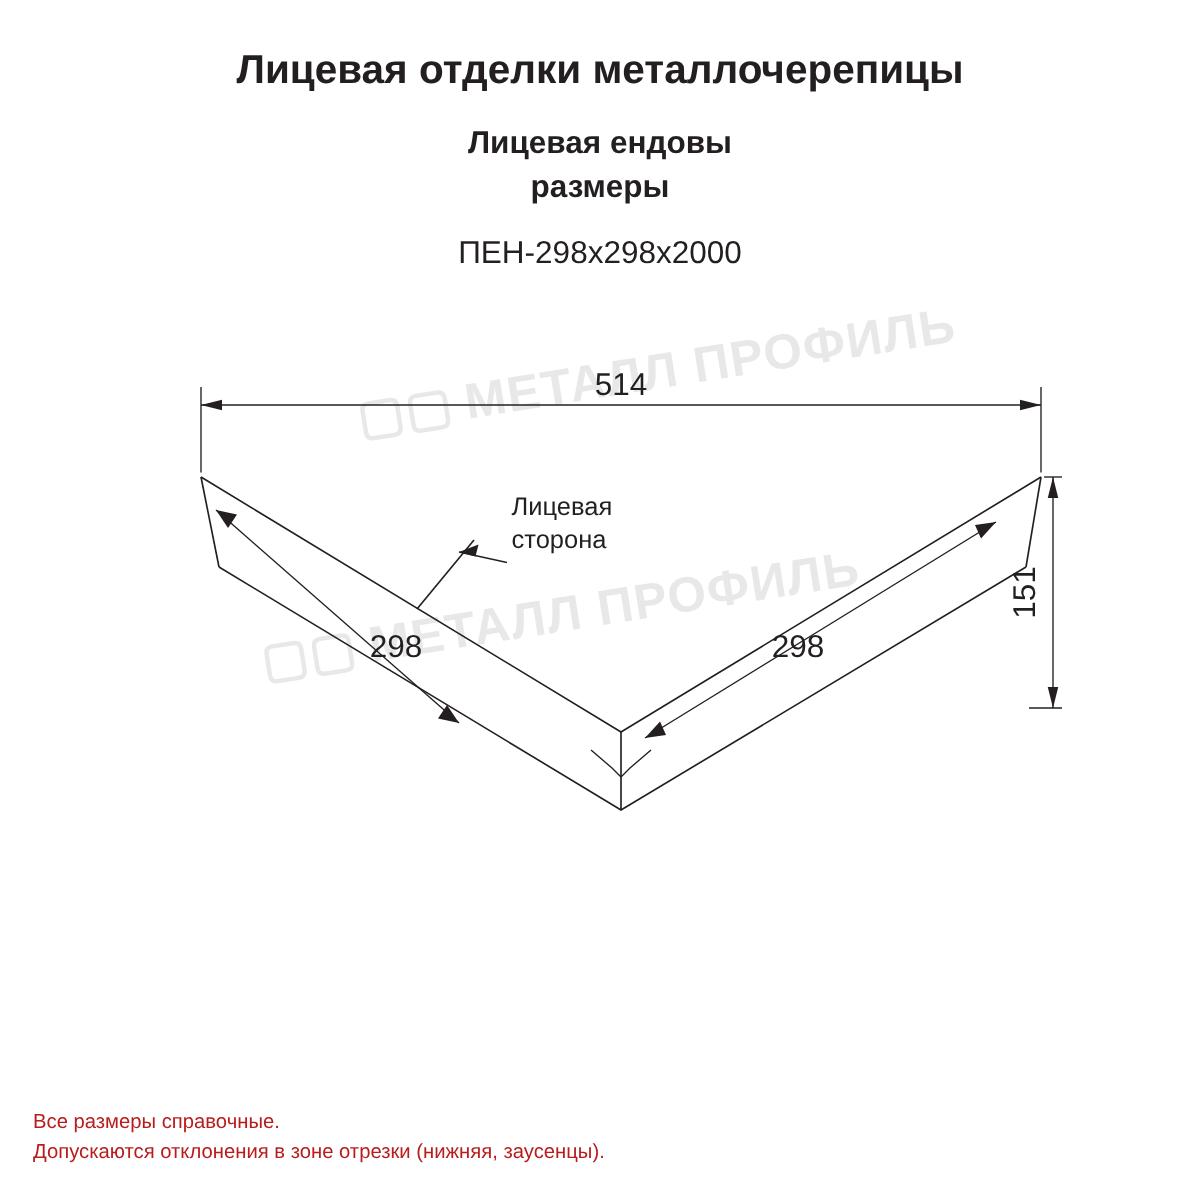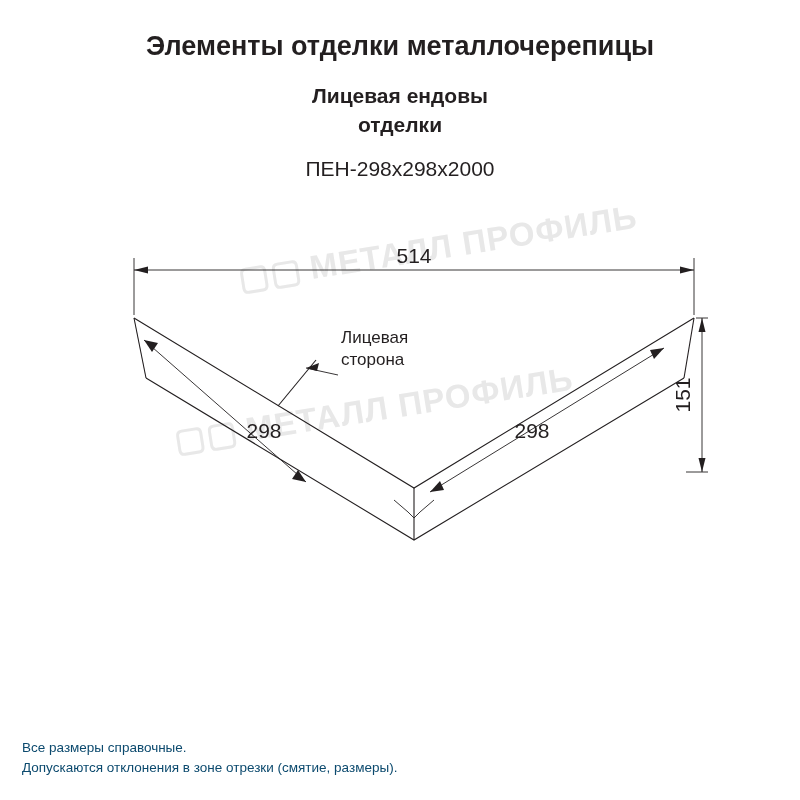--- a/index.html
+++ b/index.html
@@ -78,43 +78,43 @@
   .wm-logo {
     display: inline-block;
     margin-right: 8px;
   }
   .footer {
     position: absolute;
     left: 22px;
     bottom: 22px;
     font-size: 13.5px;
     line-height: 1.5;
-    color: #0c4a6e;
+    color: #b91c1c;
   }
   svg text {
     font-family: "Liberation Sans", sans-serif;
     fill: #231f20;
   }
 </style>
 </head>
 <body>
 
 <div class="page">
 
   <div class="watermark wm1">
     <span class="wm-logo">▢▢</span><span>МЕТАЛЛ ПРОФИЛЬ</span>
   </div>
   <div class="watermark wm2">
     <span class="wm-logo">▢▢</span><span>МЕТАЛЛ ПРОФИЛЬ</span>
   </div>
 
   <div class="title-block">
-    <div class="title-main">Элементы отделки металлочерепицы</div>
+    <div class="title-main">Лицевая отделки металлочерепицы</div>
     <div class="title-sub">Лицевая ендовы</div>
-    <div class="title-sub" style="margin-top:2px">отделки</div>
+    <div class="title-sub" style="margin-top:2px">размеры</div>
     <div class="title-code">ПЕН-298х298х2000</div>
   </div>
 
   <div class="drawing">
     <svg width="800" height="420" viewBox="0 0 800 420">
 
       <g stroke="#231f20" stroke-width="1.1" fill="none" stroke-linejoin="miter" stroke-linecap="butt">
 
         <path d="M 118 118 L 398 288 L 678 118"></path>
 
@@ -171,16 +171,16 @@
       <g stroke="#231f20" stroke-width="0.9" fill="none">
         <path d="M 378 300 L 392 312 L 398 318"></path>
         <path d="M 418 300 L 404 312 L 398 318"></path>
       </g>
 
     </svg>
   </div>
 
   <div class="footer">
     <div>Все размеры справочные.</div>
-    <div>Допускаются отклонения в зоне отрезки (смятие, размеры).</div>
+    <div>Допускаются отклонения в зоне отрезки (нижняя, заусенцы).</div>
   </div>
 
 </div>
 
 </body></html>

